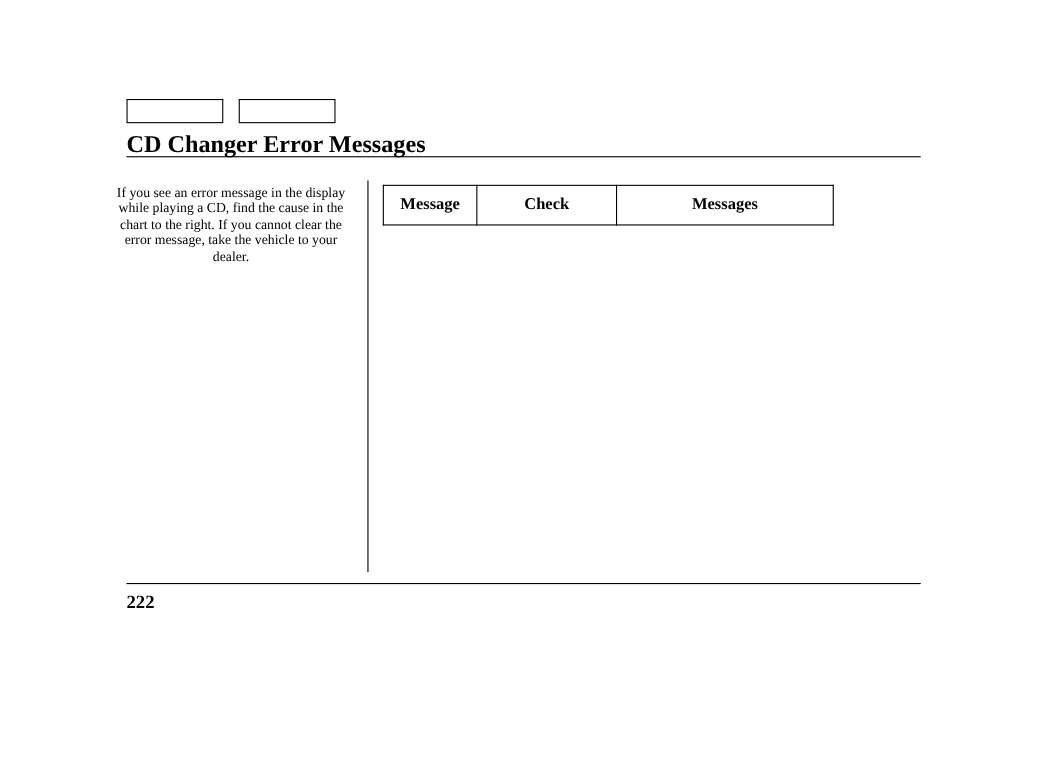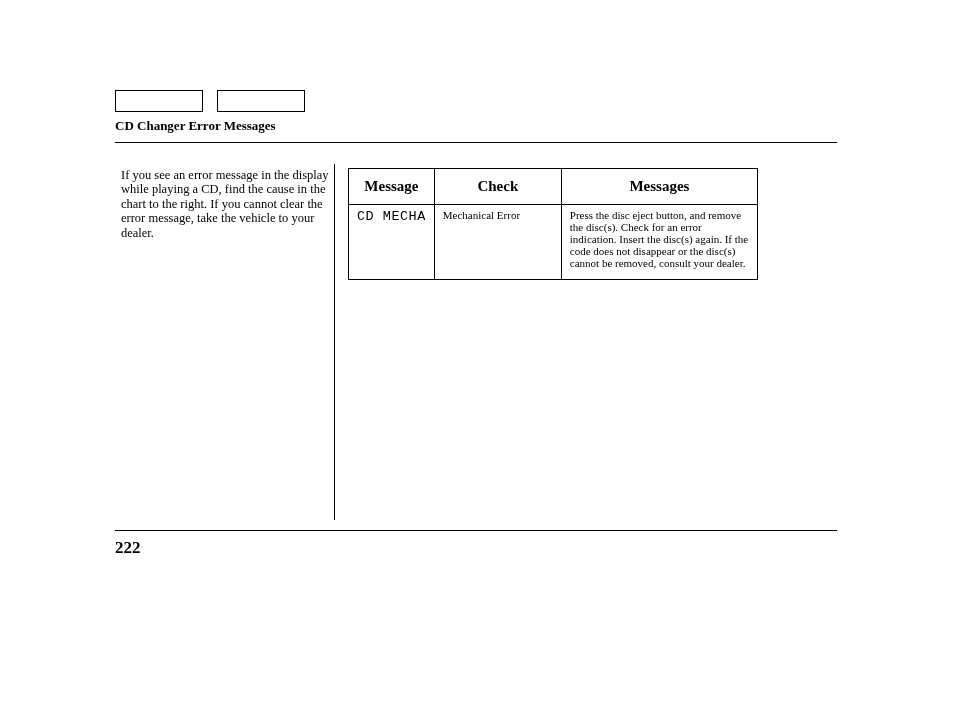--- a/index.html
+++ b/index.html
@@ -28,37 +28,38 @@
     width: 88px;
     height: 22px;
     margin-right: 10px;
     box-sizing: border-box;
   }
   .title {
     position: absolute;
     top: 118px;
     left: 115px;
     font-weight: bold;
-    font-size: 13px;
+    font-size: 22px;
     font-family: Georgia, 'Times New Roman', serif;
   }
   .title-rule {
     position: absolute;
     top: 142px;
     left: 115px;
     width: 722px;
     border-top: 1px solid #000;
   }
   .intro {
     position: absolute;
     top: 168px;
-    left: 121px;
+    left: 106px;
     width: 208px;
     font-size: 12.5px;
     line-height: 1.15;
+    text-align: center;
   }
   .vsep {
     position: absolute;
     top: 164px;
     left: 334px;
     height: 356px;
     border-left: 1px solid #000;
   }
   .tbl {
     position: absolute;
@@ -131,24 +132,19 @@
 
   <table class="tbl">
     <thead>
       <tr>
         <th class="col-msg">Message</th>
         <th class="col-cause">Check</th>
         <th class="col-sol">Messages</th>
       </tr>
     </thead>
     <tbody>
-      <tr class="row1">
-        <td class="lcd cell-center-v">CD MECHA</td>
-        <td class="cell-center-v">Mechanical Error</td>
-        <td>Press the disc eject button, and remove the disc(s). Check for an error indication. Insert the disc(s) again. If the code does not disappear or the disc(s) cannot be removed, consult your dealer.</td>
-      </tr>
     </tbody>
   </table>
 
   <div class="bottom-rule"></div>
   <div class="page-num">222</div>
 
 </div>
 
 </body></html>

